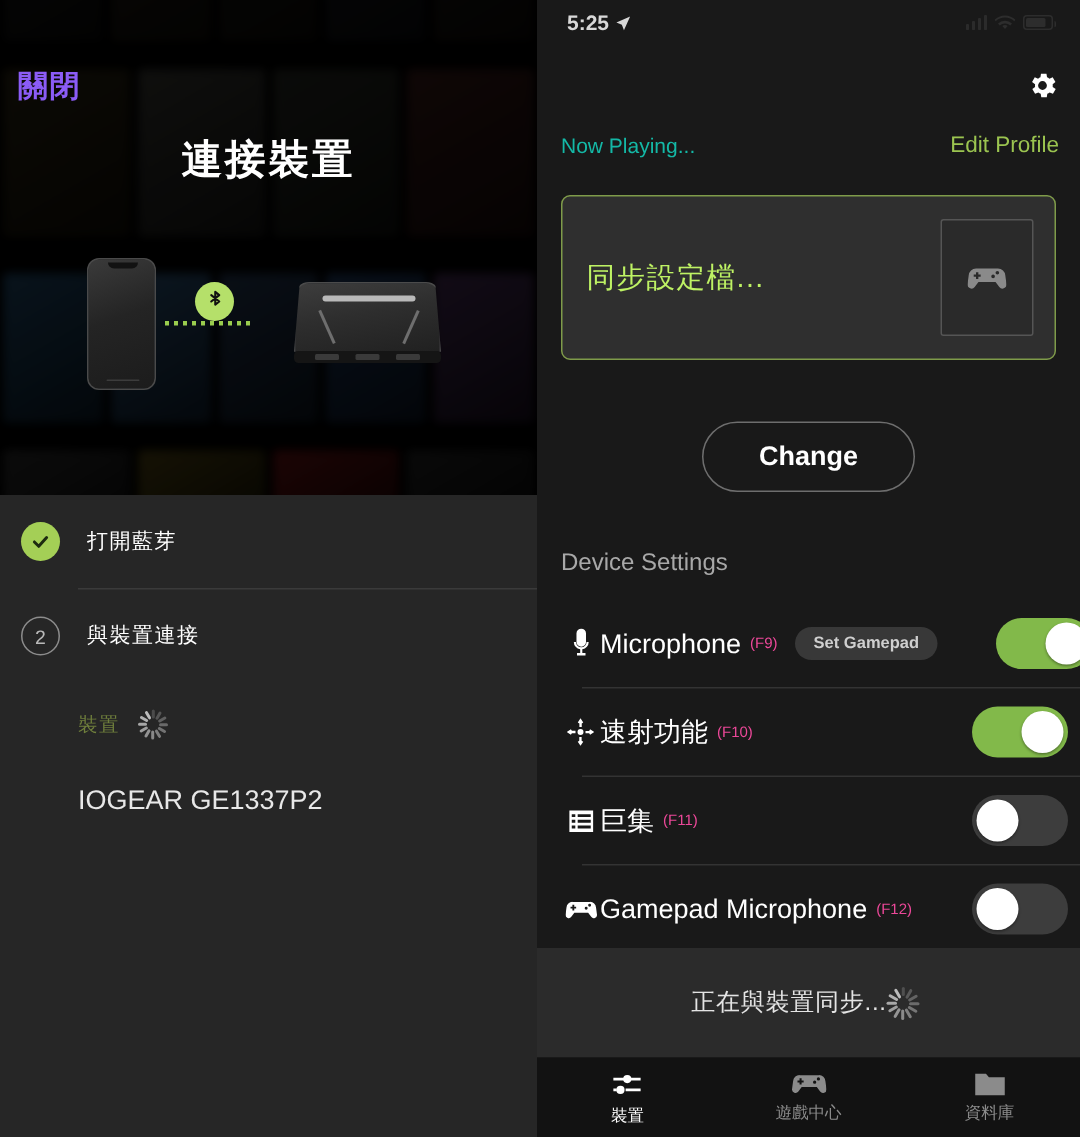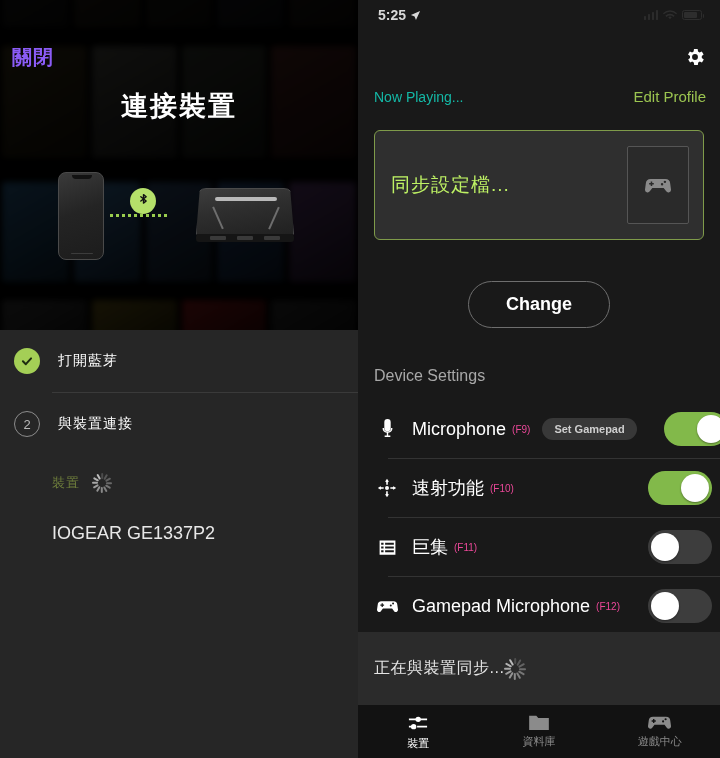--- a/index.html
+++ b/index.html
@@ -181,42 +181,42 @@
     position:absolute; left:16px; top:367px; font-size:16px; color:#a8a8a8;
   }
 
   .settings{ position:absolute; left:0; top:400px; width:362px; }
   .srow{
     position:relative; height:58px; display:flex; align-items:center; padding-left:16px;
   }
   .srow-sep{ height:1px; background:#333; margin-left:30px; }
   .sicon{ width:26px; flex:0 0 26px; display:flex; align-items:center; justify-content:center; }
   .sicon svg{ fill:#fff; }
-  .slabel{ margin-left:12px; font-size:18px; color:#fff; white-space:nowrap; }
+  .slabel{ font-size:18px; color:#fff; white-space:nowrap; }
   .skey{ margin-left:6px; font-size:10px; color:#ec4899; }
   .hotkey{
     margin-left:12px; background:#383838; color:#cfcfcf; border-radius:12px;
     font-size:11px; font-weight:700; padding:5px 12px; cursor:pointer; white-space:nowrap;
   }
   .toggle{
     position:absolute; right:-8px; top:50%; transform:translateY(-50%);
     width:64px; height:34px; border-radius:17px; cursor:pointer;
   }
   .toggle.on{ background:#82b94a; }
   .toggle.off{ background:#3d3d3d; }
   .knob{
     position:absolute; top:3px; width:28px; height:28px; border-radius:50%;
     background:#fff; box-shadow:0 1px 2px rgba(0,0,0,.4);
   }
   .toggle.on .knob{ right:3px; }
   .toggle.off .knob{ left:3px; }
 
   .syncbar{
     position:absolute; left:0; top:632px; width:362px; height:73px;
-    background:#2b2b2b; display:flex; align-items:center; justify-content:flex-start;
+    background:#2b2b2b; display:flex; align-items:center; justify-content:center;
     padding:0 20px 0 16px;
   }
   .syncbar-text{ font-size:16px; color:#e4e4e4; letter-spacing:.5px; }
 
   .tabbar{
     position:absolute; left:0; bottom:0; width:362px; height:53px;
     background:#121212; display:flex; align-items:center;
   }
   .tab{
     flex:1; display:flex; flex-direction:column; align-items:center; gap:3px; cursor:pointer;
@@ -457,26 +457,26 @@
     <div class="tabbar">
       <div class="tab active">
         <svg width="22" height="20" viewBox="0 0 24 22">
             <path d="M2 6h8v2H2zm12.5 0H22v2h-7.5zM2 14h2.5v2H2zm9 0h11v2H11z"></path>
             <circle cx="12.2" cy="7" r="3"></circle>
             <circle cx="7.2" cy="15" r="3"></circle>
           </svg>
         <div class="tab-label">裝置</div>
       </div>
       <div class="tab">
+        <svg width="23" height="17" viewBox="0 0 32 22">
+            <path d="M25 3H7a6 6 0 00-6 5.6L0 16a3.3 3.3 0 005.9 2.2L9 14h14l3.1 4.2A3.3 3.3 0 0032 16l-1-7.4A6 6 0 0025 3zM10.8 9.8H8.9v1.9H7v-1.9H5.1V7.9H7V6h1.9v1.9h1.9zM21 11a1.5 1.5 0 111.5-1.5A1.5 1.5 0 0121 11zm3.5-3a1.5 1.5 0 111.5-1.5A1.5 1.5 0 0124.5 8z"></path>
+          </svg>
+        <div class="tab-label">遊戲中心</div>
+      </div>
+      <div class="tab">
         <svg width="22" height="17" viewBox="0 0 24 19">
             <path d="M1 2h8l2.2 2.6H23V18H1z"></path>
           </svg>
         <div class="tab-label">資料庫</div>
       </div>
-      <div class="tab">
-        <svg width="23" height="17" viewBox="0 0 32 22">
-            <path d="M25 3H7a6 6 0 00-6 5.6L0 16a3.3 3.3 0 005.9 2.2L9 14h14l3.1 4.2A3.3 3.3 0 0032 16l-1-7.4A6 6 0 0025 3zM10.8 9.8H8.9v1.9H7v-1.9H5.1V7.9H7V6h1.9v1.9h1.9zM21 11a1.5 1.5 0 111.5-1.5A1.5 1.5 0 0121 11zm3.5-3a1.5 1.5 0 111.5-1.5A1.5 1.5 0 0124.5 8z"></path>
-          </svg>
-        <div class="tab-label">遊戲中心</div>
-      </div>
     </div>
   </div>
 </div>
 
 </body></html>

